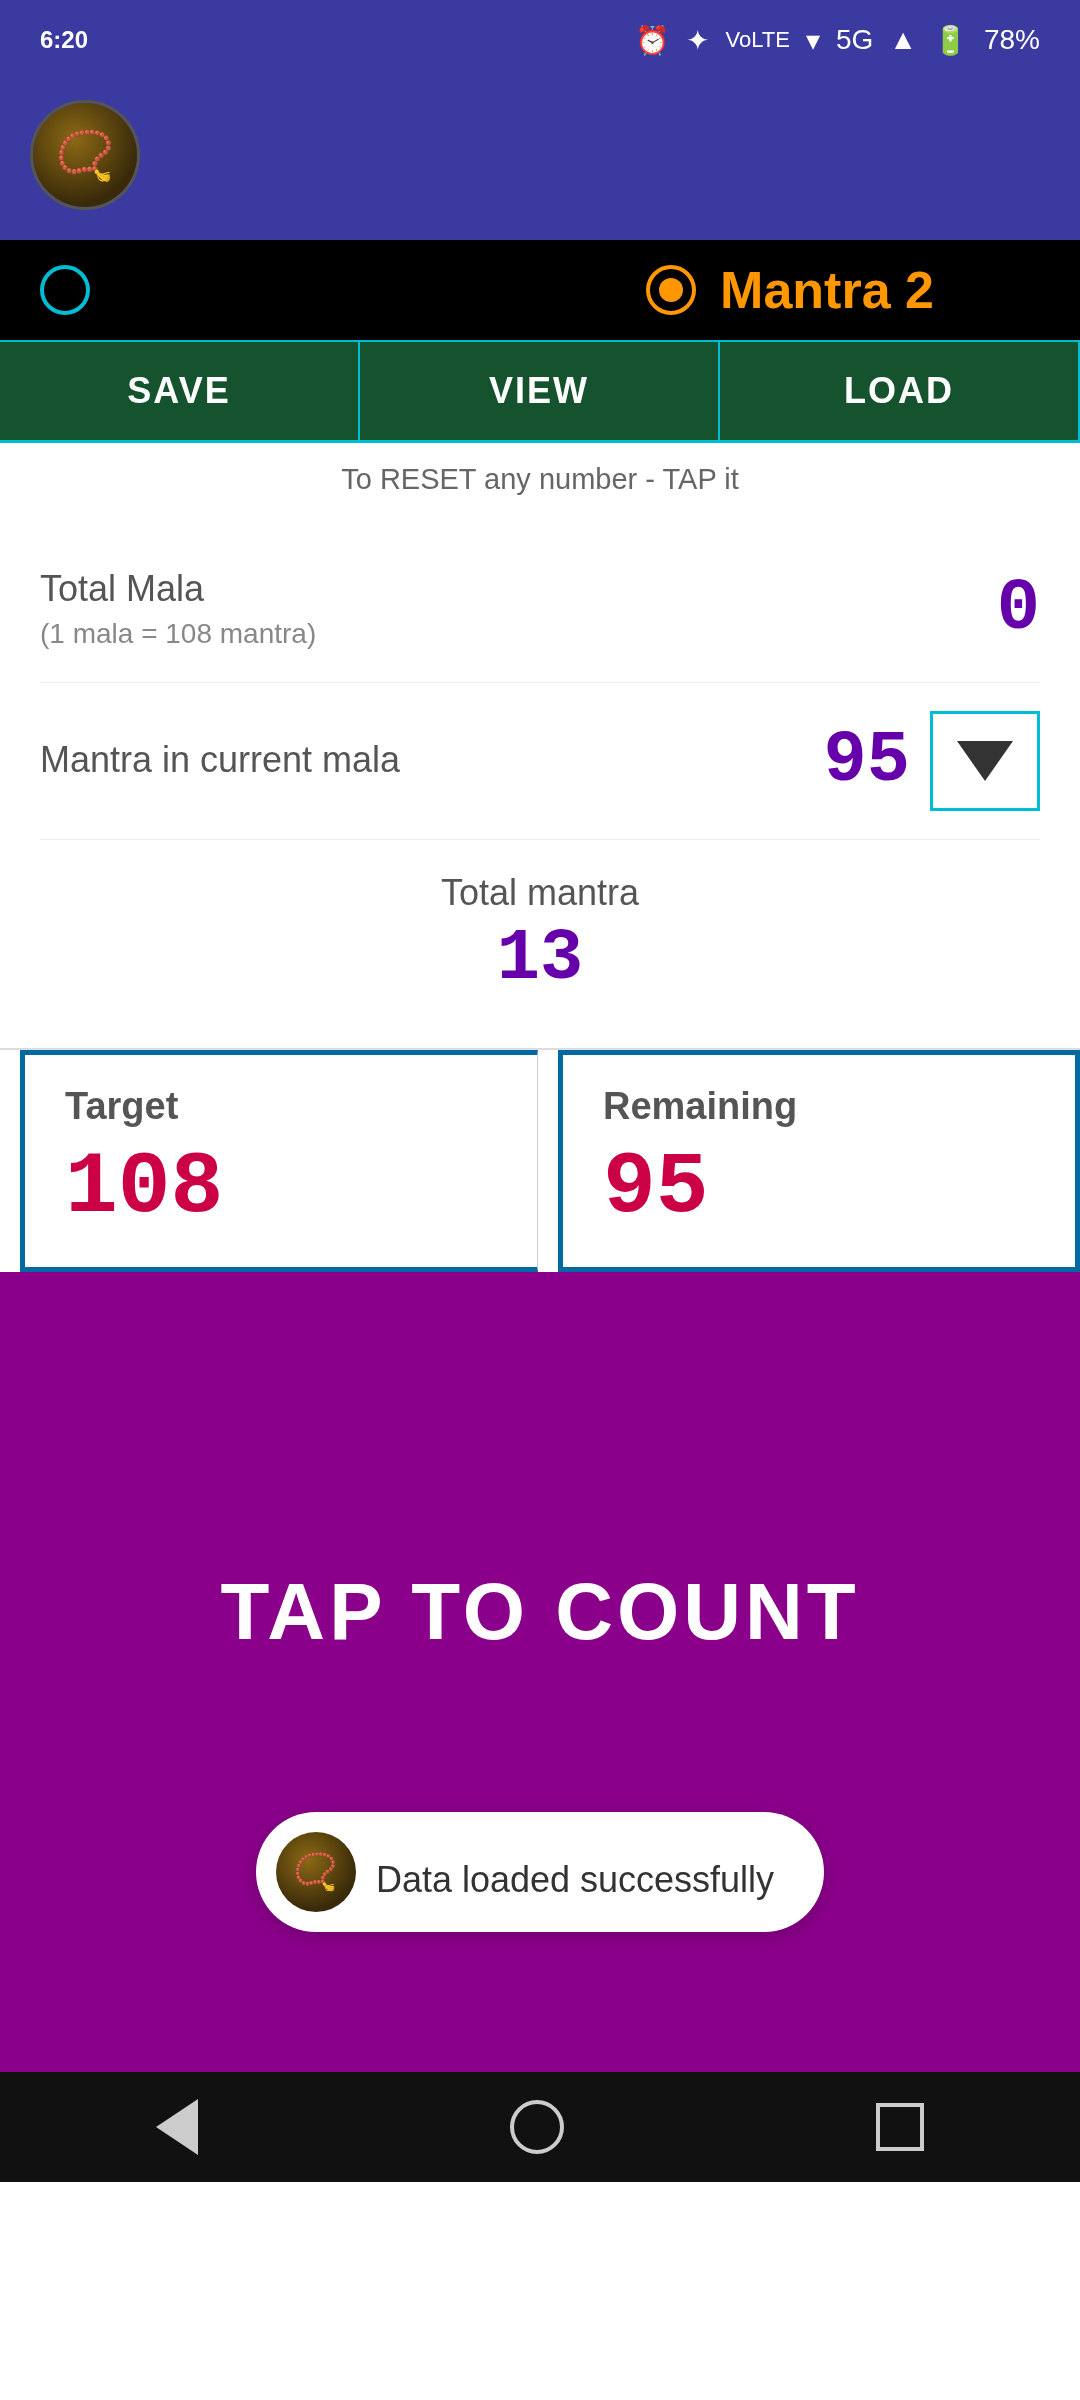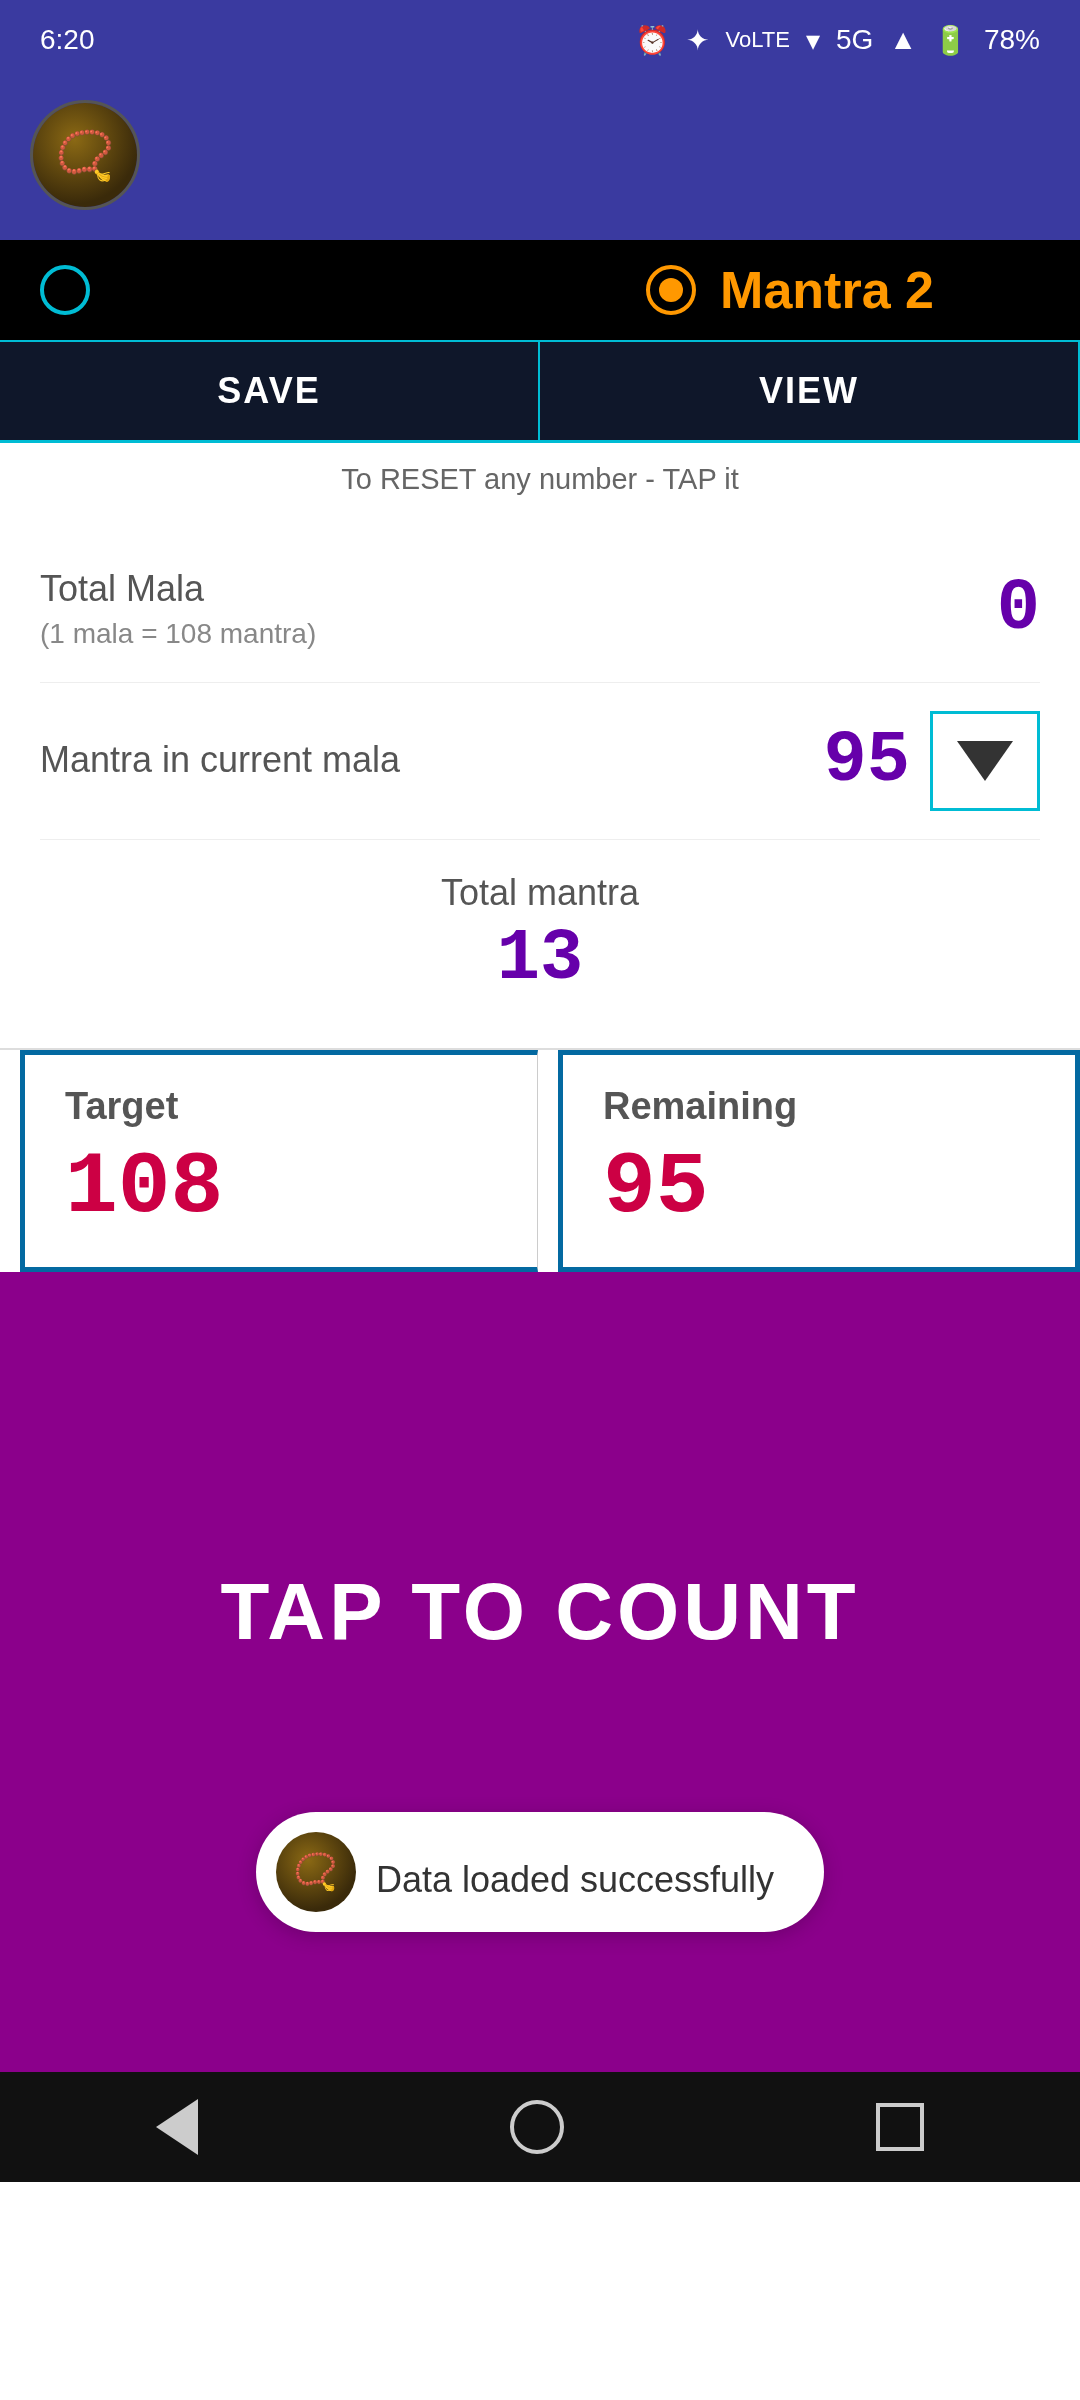--- a/index.html
+++ b/index.html
@@ -18,22 +18,22 @@
       background: #3a3aa0;
       color: white;
       display: flex;
       justify-content: space-between;
       align-items: center;
       padding: 18px 40px;
       height: 80px;
     }
 
     .status-time {
-      font-size: 28px;
-      font-weight: normal;
+      font-size: 24px;
+      font-weight: bold;
     }
 
     .status-icons {
       display: flex;
       align-items: center;
       gap: 16px;
       font-size: 28px;
     }
 
     
@@ -127,21 +127,21 @@
     
     .action-buttons {
       display: flex;
       background: #000;
       border-top: 2px solid #00bcd4;
     }
 
     .action-btn {
       flex: 1;
       padding: 28px 0;
-      background: #0f172a;
+      background: #14532d;
       color: #fff;
       font-size: 36px;
       font-weight: bold;
       letter-spacing: 2px;
       border: none;
       border-right: 2px solid #00bcd4;
       border-bottom: 3px solid #00bcd4;
       cursor: pointer;
       text-align: center;
     }
@@ -371,20 +371,21 @@
   </div>
   <div class="mantra-option" style="justify-content: center; gap: 24px;">
     <div class="mantra-radio-filled"></div>
     <span class="mantra-label-2">Mantra 2</span>
   </div>
 </div>
 
 <div class="action-buttons">
   <button class="action-btn">SAVE</button>
   <button class="action-btn">VIEW</button>
+  <button class="action-btn">LOAD</button>
 </div>
 
 <div class="reset-hint">
   <span>To RESET any number - TAP it</span>
 </div>
 
 <div class="stats-section">
 
   <div class="stat-row">
     <div class="stat-label">

